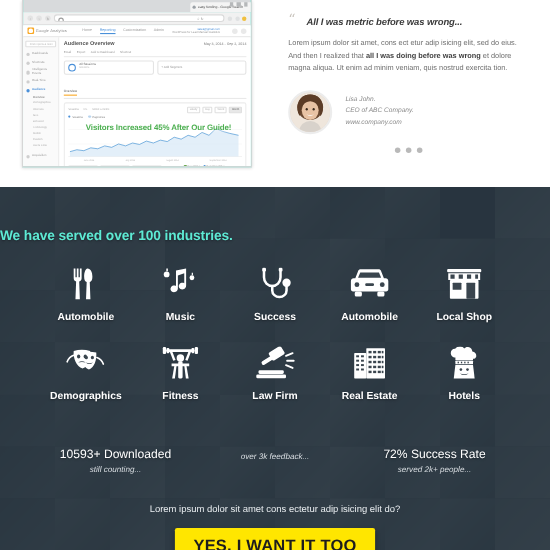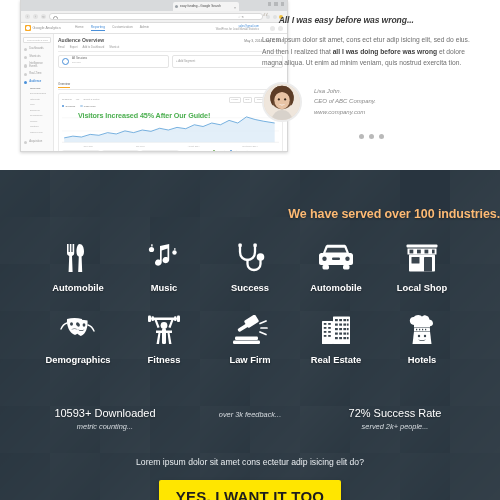--- a/index.html
+++ b/index.html
@@ -12,21 +12,21 @@
   }
 
   
   .top-section {
     position:absolute; left:0; top:0; width:500px; height:170px;
     background:#ffffff;
   }
 
   
   .browser {
-    position:absolute; left:20px; top:0px; width:268px; height:152px;
+    position:absolute; left:20px; top:0px; width:209px; height:152px;
     background:#5eead4;
     border:1px solid #d6d6d6;
     border-top:none;
     box-shadow:0 1px 3px rgba(0,0,0,0.18);
     overflow:hidden;
   }
   .br-tabbar {
     height:11px; background:#d8dadc; position:relative;
   }
   .br-tab {
@@ -218,21 +218,21 @@
     display:grid; grid-template-columns:repeat(10,1fr); grid-template-rows:repeat(7,1fr);
     opacity:0.55;
   }
   .photo-grid div{ background-size:cover; }
   .dark-overlay{
     position:absolute; inset:0; background:rgba(40,52,62,0.80);
   }
   .dark-content{ position:relative; z-index:3; }
 
   .served-title{
-    text-align:right; color:#fdba74; font-size:12.5px; font-weight:bold;
+    text-align:left; color:#5eead4; font-size:12.5px; font-weight:bold;
     margin-top:37px; letter-spacing:-0.1px;
     text-shadow:0 1px 2px rgba(0,0,0,0.35);
   }
 
   .icon-row{
     display:flex; justify-content:center; gap:0; margin-top:22px;
   }
   .icon-cell{ width:86px; text-align:center; }
   .icon-cell svg{ display:block; margin:0 auto; }
   .icon-label{
@@ -459,21 +459,21 @@
           </div>
 
         </div>
       </div>
     </div>
   </div>
 
   <div class="testimonial">
     <div class="tm-head">
       <span class="tm-quote">“</span>
-      <div class="tm-title">All I was easy before was wrong...</div>
+      <div class="tm-title">All I was metric before was wrong...</div>
     </div>
     <div class="tm-body">
       <span>Lorem ipsum dolor sit amet, cons ect etur adip isicing elit, sed do eius. And then I realized that </span><b>all I was doing before was wrong</b><span> et dolore magna aliqua. Ut enim ad minim veniam, quis nostrud exercita tion.</span>
     </div>
     <div class="tm-author">
       <div class="tm-avatar">
         <svg viewBox="0 0 40 40">
           <rect width="40" height="40" fill="#efe6dc"></rect>
           <ellipse cx="20" cy="15" rx="13" ry="13" fill="#6b4a32"></ellipse>
           <ellipse cx="20" cy="18" rx="8.5" ry="10" fill="#e8c3a4"></ellipse>
@@ -775,21 +775,21 @@
             <path d="M10,24.5 Q14,27.5 18,24.5 Q14,26 10,24.5 Z"></path>
           </g>
         </svg>
         <div class="icon-label">Hotels</div>
       </div>
     </div>
 
     <div class="stats-row">
       <div class="stat">
         <div class="num">10593+ Downloaded</div>
-        <div class="sub">metric counting...</div>
+        <div class="sub">still counting...</div>
       </div>
       <div class="stat">
         <div class="sub">over 3k feedback...</div>
       </div>
       <div class="stat">
         <div class="num">72% Success Rate</div>
         <div class="sub">served 2k+ people...</div>
       </div>
     </div>
 

